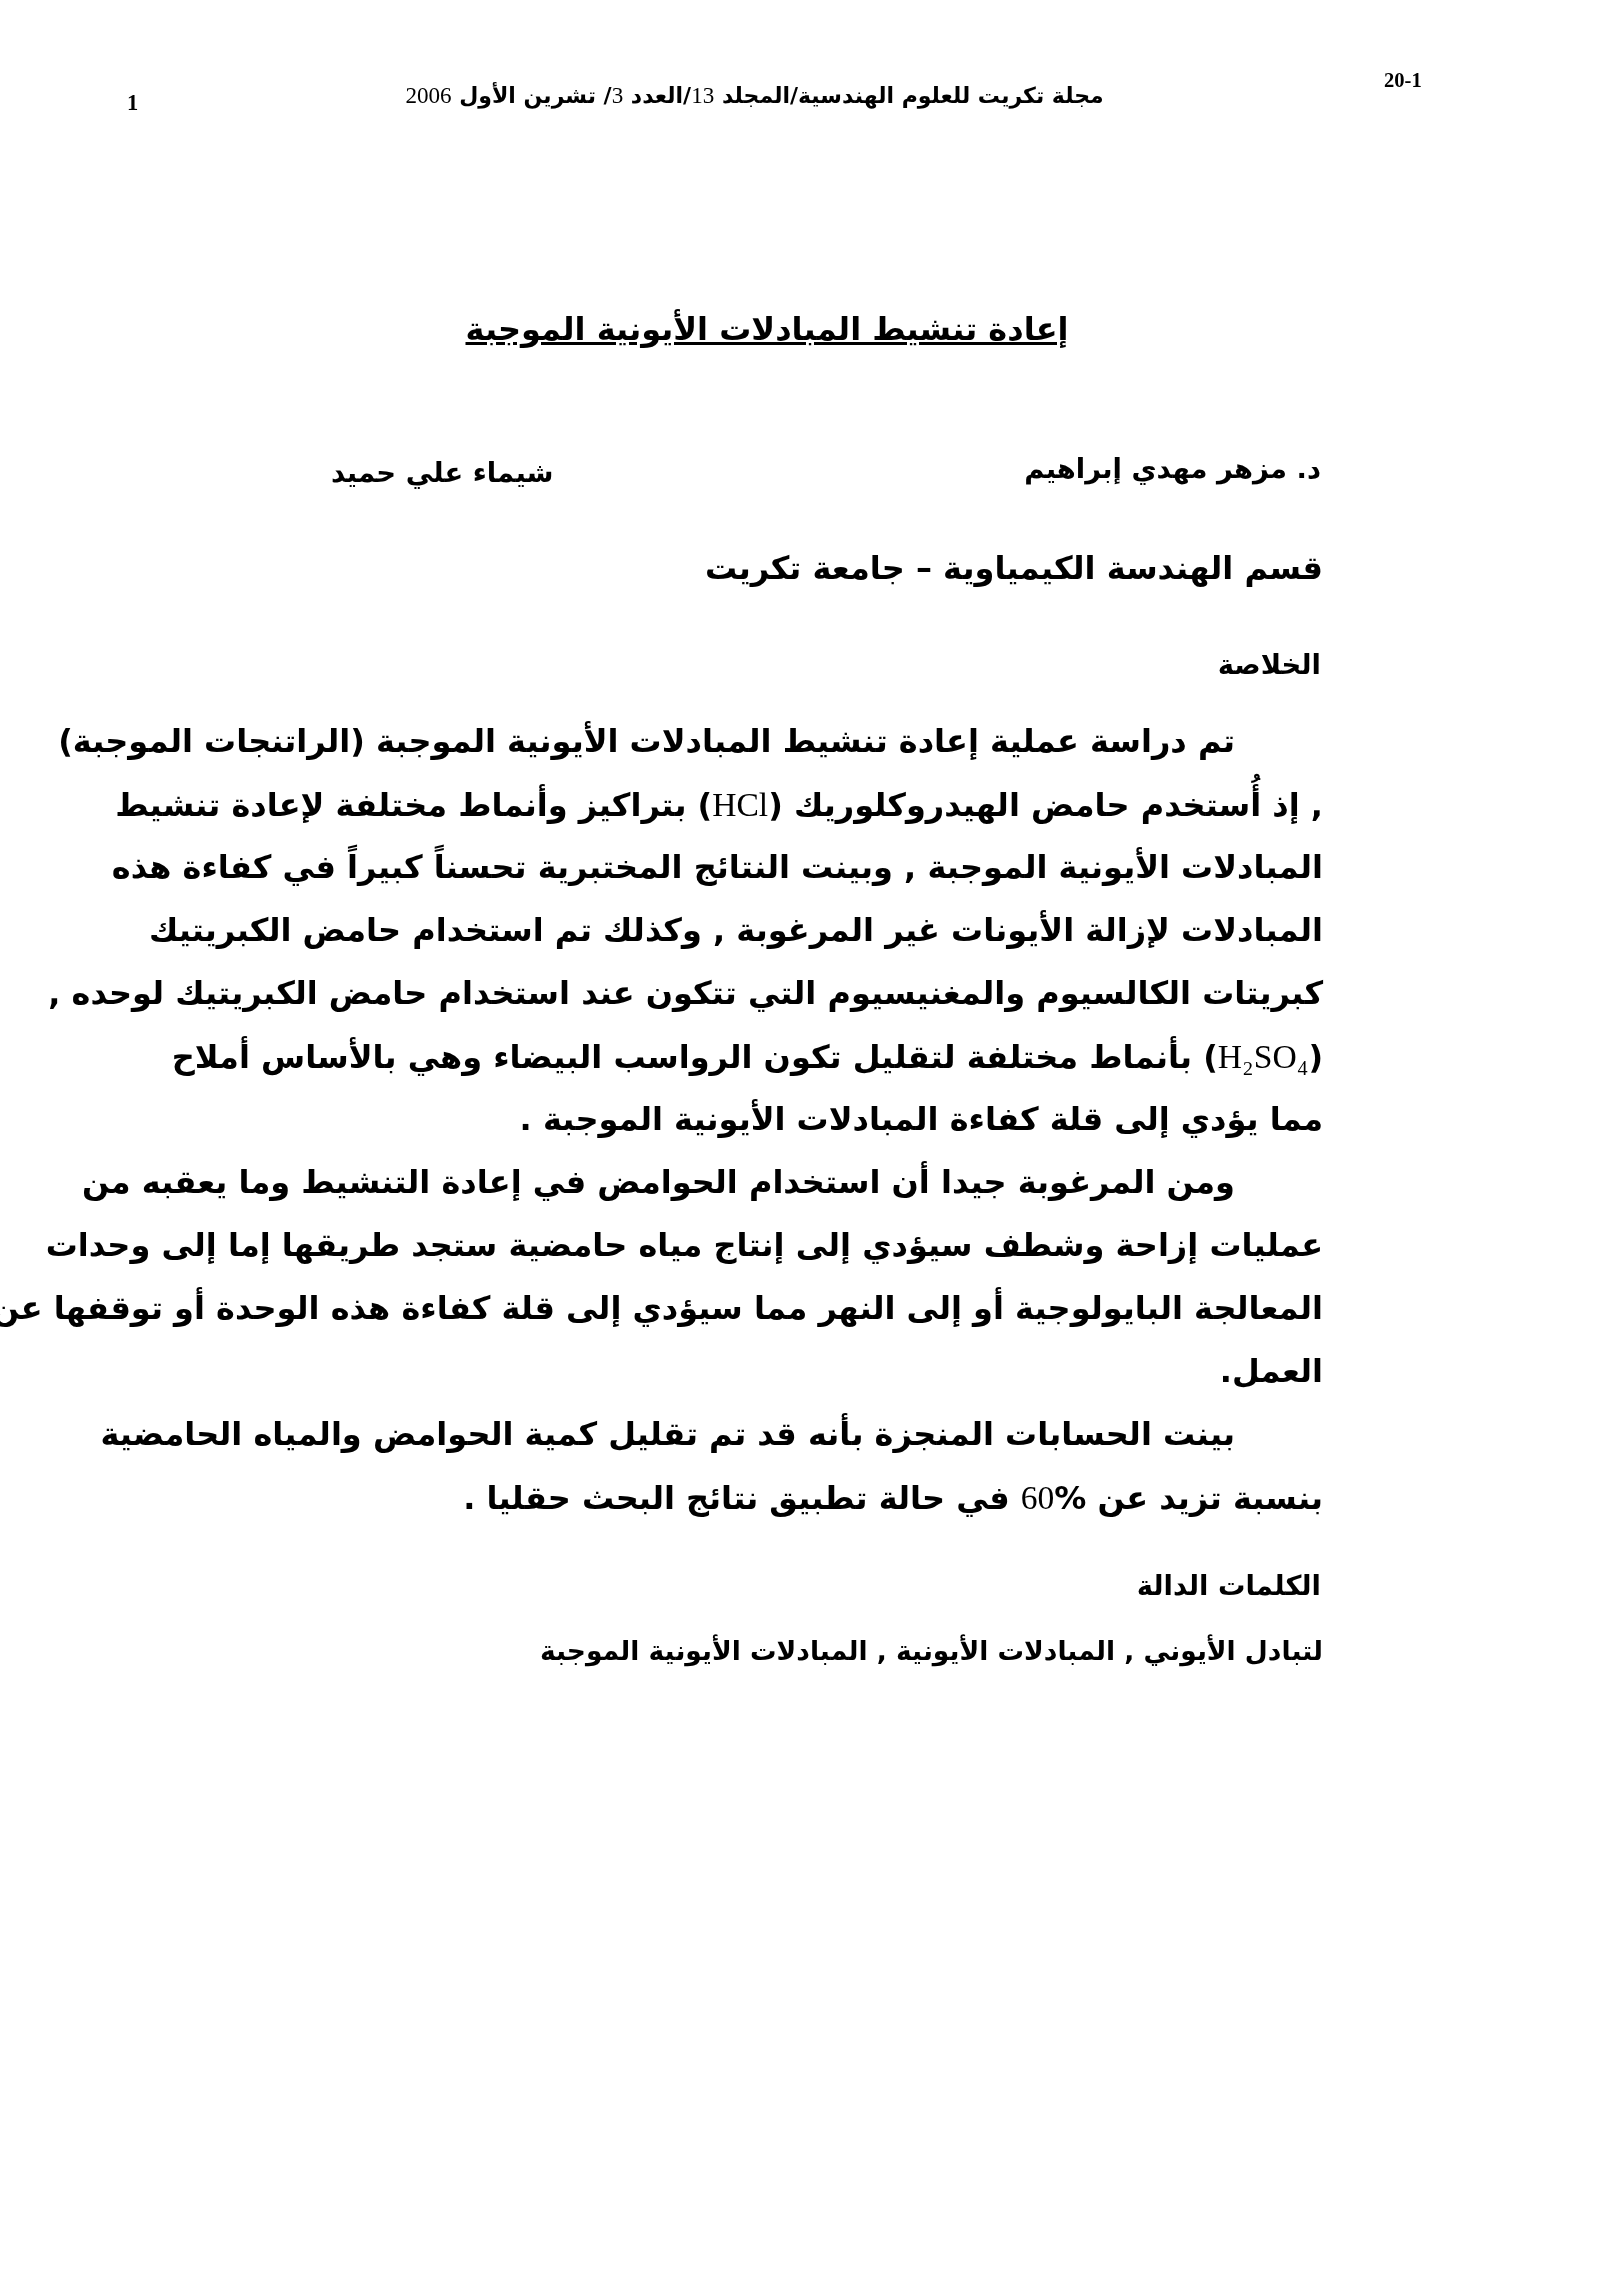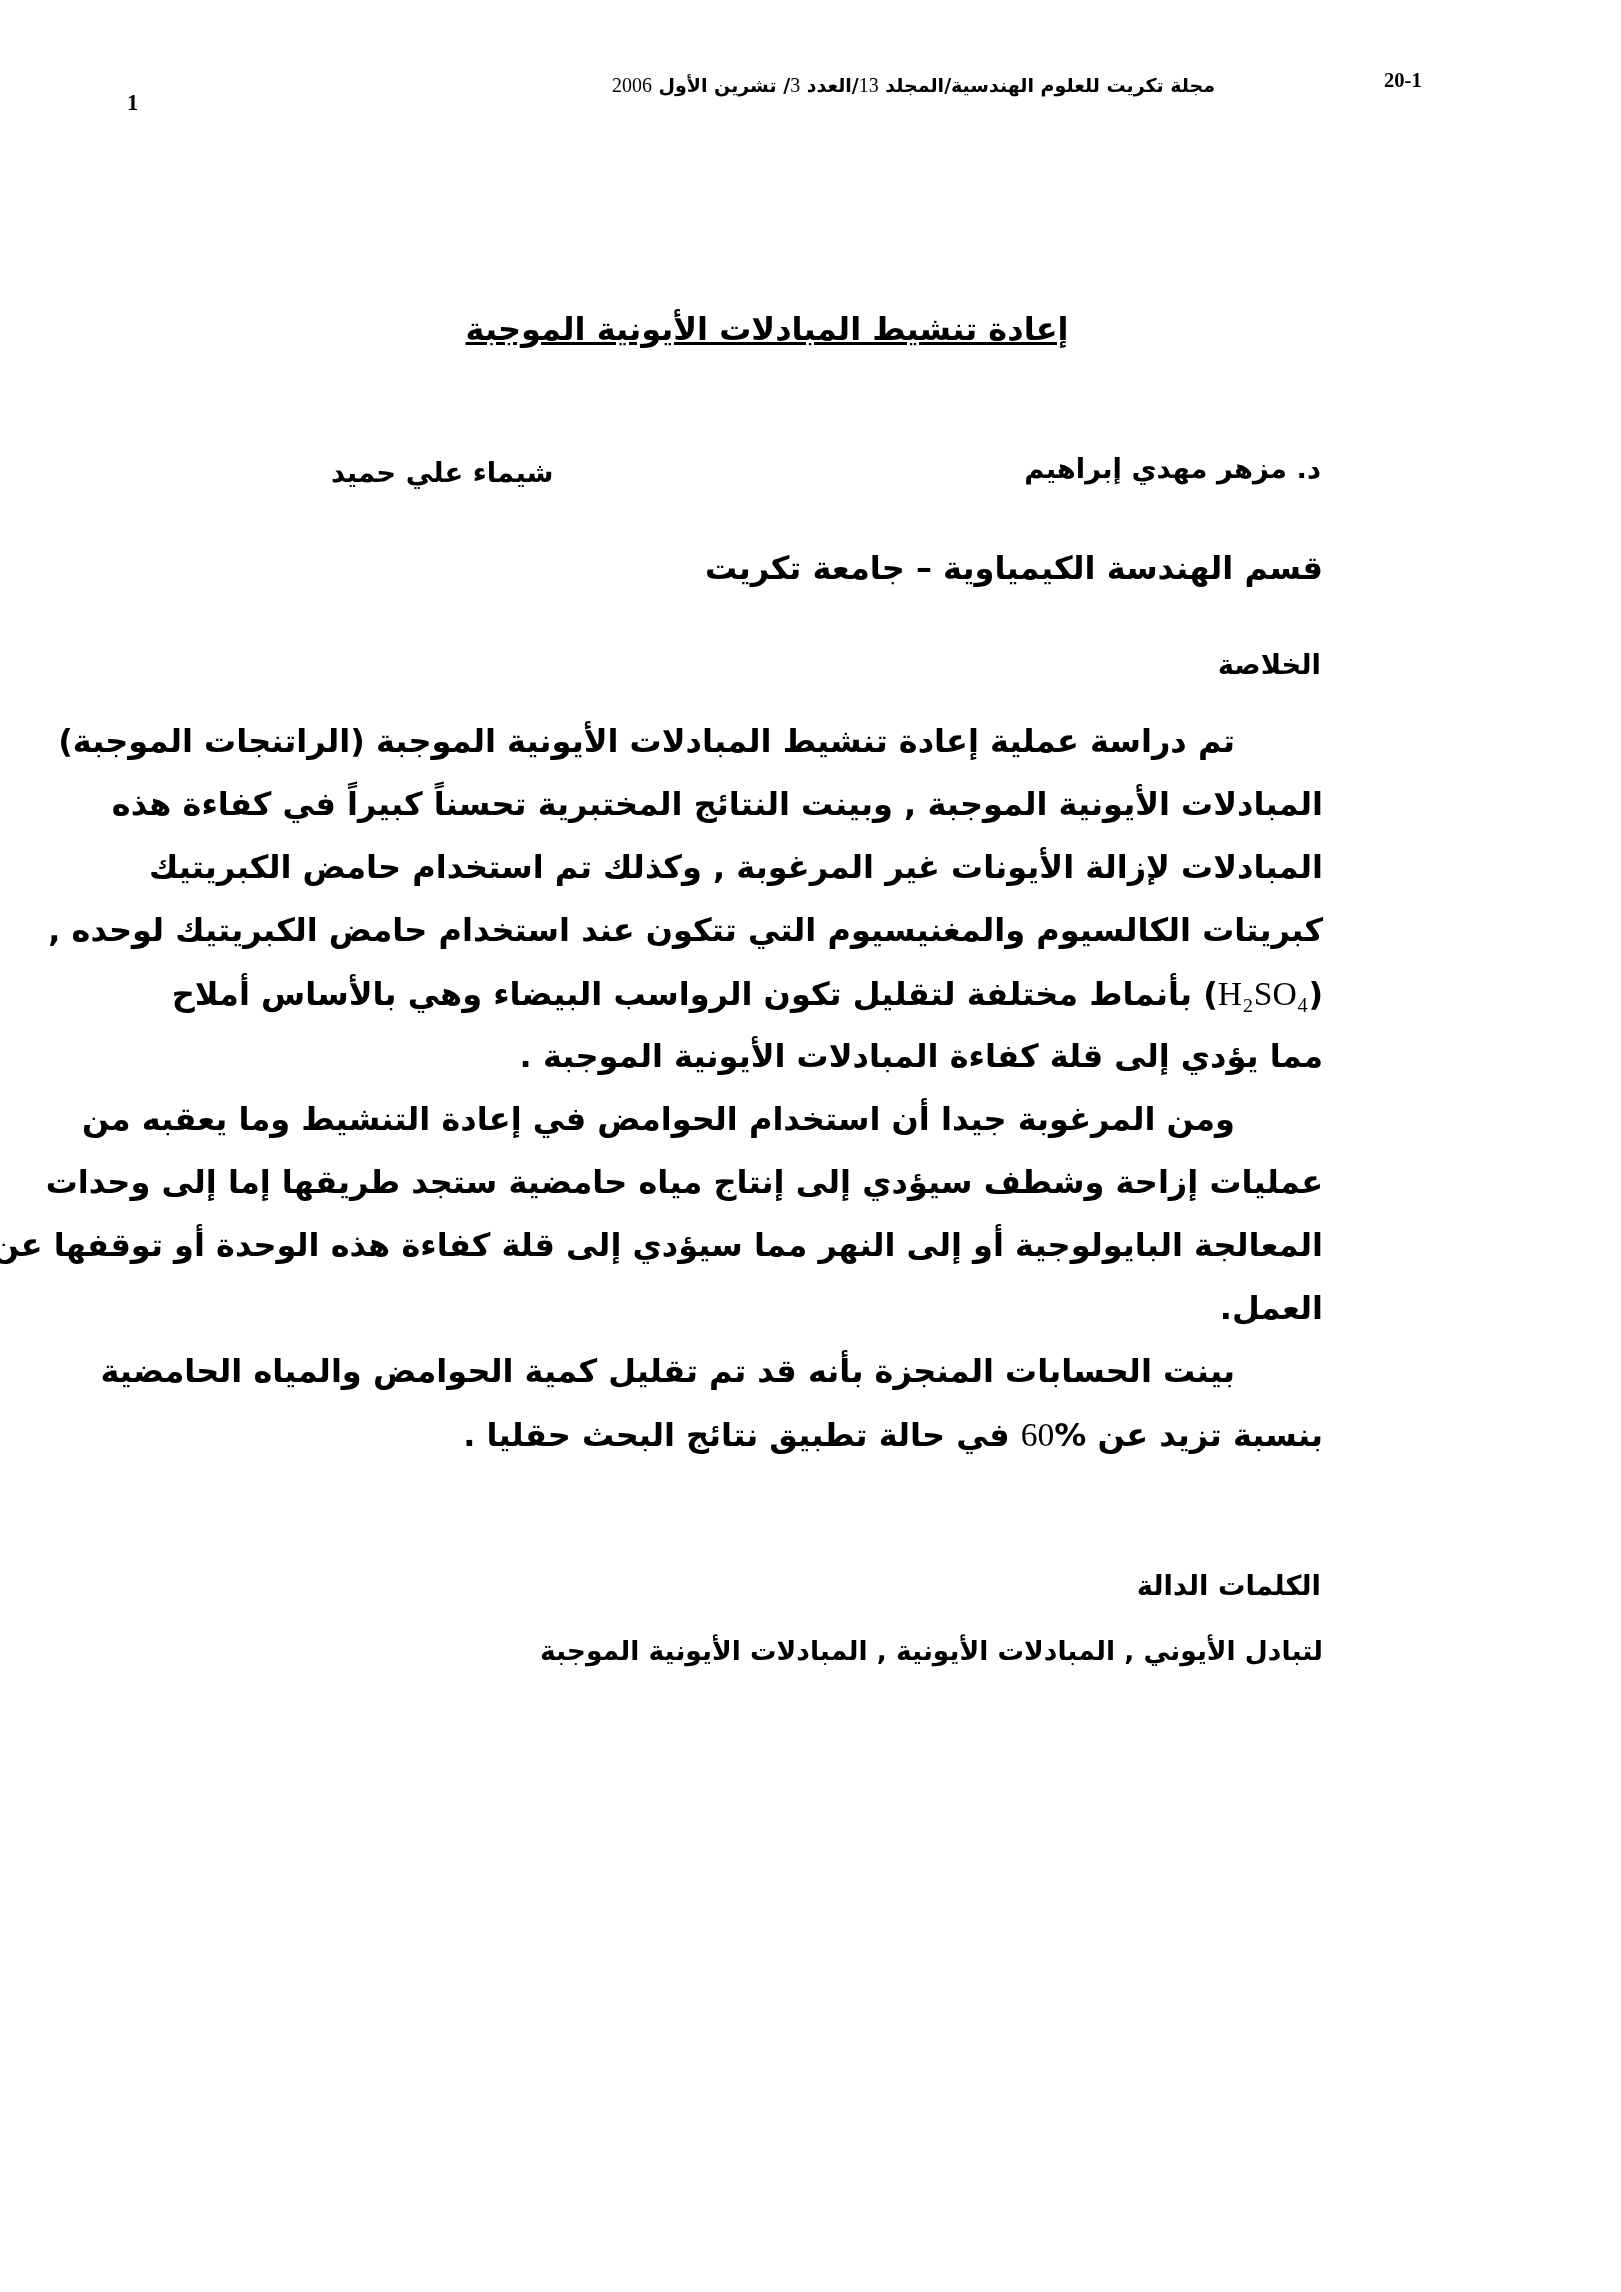--- a/index.html
+++ b/index.html
@@ -24,22 +24,22 @@
     font-family: "Liberation Serif", serif;
     font-weight: 400;
     font-size: 1.05em;
   }
   
   .page-num {
     position: absolute; left: 127px; top: 90px;
     font-size: 22.5px;
   }
   .journal-line {
-    position: absolute; left: 294px; top: 74px; width: 921px;
-    font-size: 19px; white-space: nowrap;
+    position: absolute; left: 294px; top: 82px; width: 921px;
+    font-size: 22px; text-align: center; white-space: nowrap;
   }
   .article-code {
     position: absolute; left: 1384px; top: 69px;
     font-size: 20.6px;
   }
   
   .paper-title {
     position: absolute; left: 211px; top: 310px; width: 1112px;
     font-size: 32px; text-align: center; text-decoration: underline;
   }
@@ -91,20 +91,21 @@
   <div class="article-code latin">20-1</div>
 
   <div class="paper-title ar" dir="rtl">إعادة تنشيط المبادلات الأيونية الموجبة</div>
   <div class="author-right ar" dir="rtl">د. مزهر مهدي إبراهيم</div>
   <div class="author-left ar" dir="rtl">شيماء علي حميد</div>
   <div class="affiliation ar" dir="rtl">قسم الهندسة الكيمياوية – جامعة تكريت</div>
 
   <div class="abstract-heading ar" dir="rtl">الخلاصة</div>
   <div class="abstract-body ar" dir="rtl">
     <div class="bline first">تم دراسة عملية إعادة تنشيط المبادلات الأيونية الموجبة (الراتنجات الموجبة)</div>
+    <div class="bline">, إذ أُستخدم حامض الهيدروكلوريك (<span class="latin-run">HCl</span>) بتراكيز وأنماط مختلفة لإعادة تنشيط</div>
     <div class="bline">المبادلات الأيونية الموجبة , وبينت النتائج المختبرية تحسناً كبيراً في كفاءة هذه</div>
     <div class="bline">المبادلات لإزالة الأيونات غير المرغوبة , وكذلك تم استخدام حامض الكبريتيك</div>
     <div class="bline">كبريتات الكالسيوم والمغنيسيوم التي تتكون عند استخدام حامض الكبريتيك لوحده ,</div>
     <div class="bline">(<span class="latin-run">H₂SO₄</span>) بأنماط مختلفة لتقليل تكون الرواسب البيضاء وهي بالأساس أملاح</div>
     <div class="bline endline">مما يؤدي إلى قلة كفاءة المبادلات الأيونية الموجبة .</div>
     <div class="bline first">ومن المرغوبة جيدا أن استخدام الحوامض في إعادة التنشيط وما يعقبه من</div>
     <div class="bline">عمليات إزاحة وشطف سيؤدي إلى إنتاج مياه حامضية ستجد طريقها إما إلى وحدات</div>
     <div class="bline">المعالجة البايولوجية أو إلى النهر مما سيؤدي إلى قلة كفاءة هذه الوحدة أو توقفها عن</div>
     <div class="bline endline">العمل.</div>
     <div class="bline first">بينت الحسابات المنجزة بأنه قد تم تقليل كمية الحوامض والمياه الحامضية</div>

